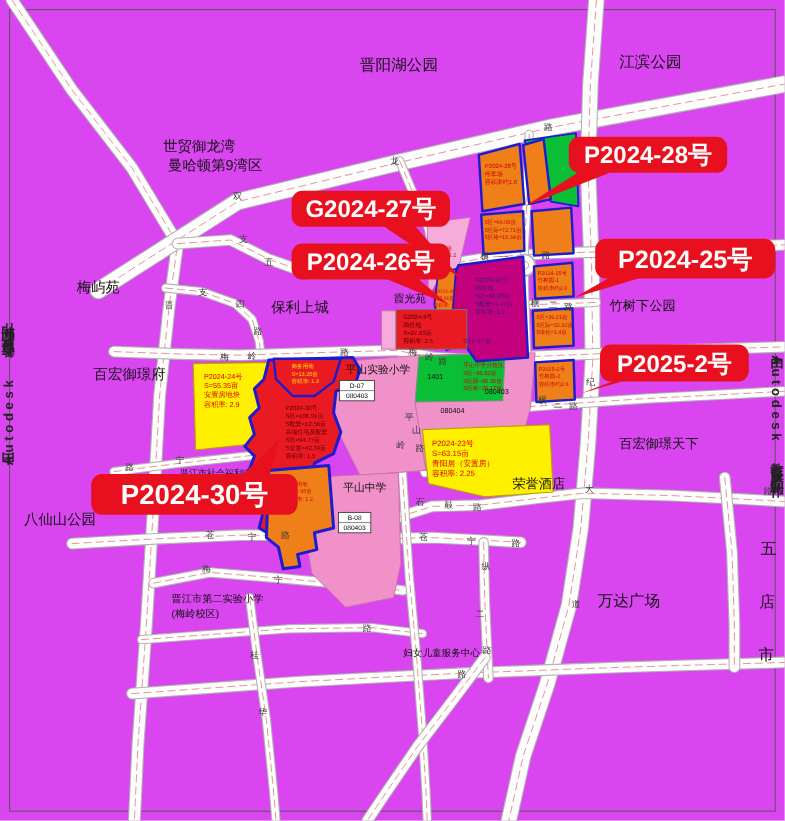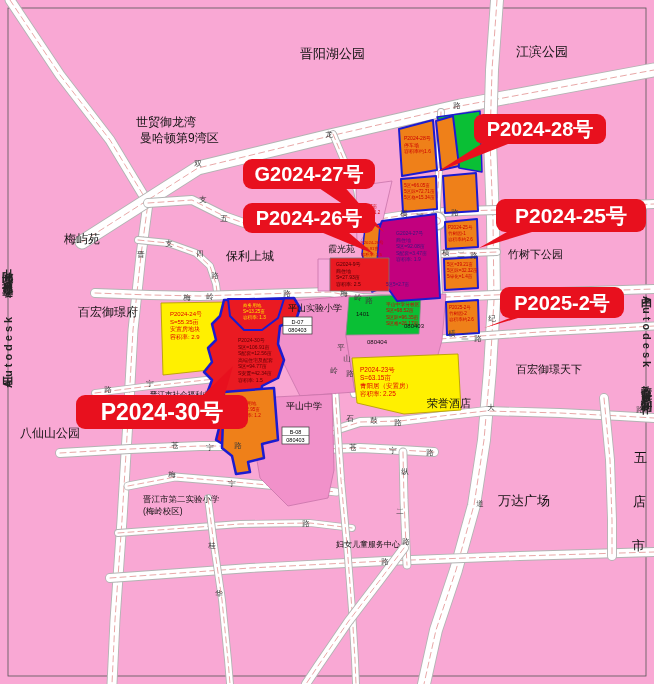--- a/index.html
+++ b/index.html
@@ -1,16 +1,16 @@
 <!DOCTYPE html>
 <html><head>
 <meta charset="utf-8">
 <style>
   html,body{margin:0;padding:0;background:#fff;}
-  .canvas{position:relative;width:654px;height:684px;background:#f9a8d4;overflow:hidden;
+  .canvas{position:relative;width:654px;height:684px;background:#d946ef;overflow:hidden;
           font-family:"Liberation Sans", sans-serif;}
   svg{position:absolute;left:0;top:0;}
   .stamp{position:absolute;top:0;height:684px;width:16px;display:flex;align-items:center;justify-content:center;
          writing-mode:vertical-rl;letter-spacing:3px;font-size:11px;color:#222;font-weight:bold;}
   .stamp.left{left:0;transform:rotate(180deg);}
   .stamp.right{right:0;}
 </style>
 </head>
 <body>
 

